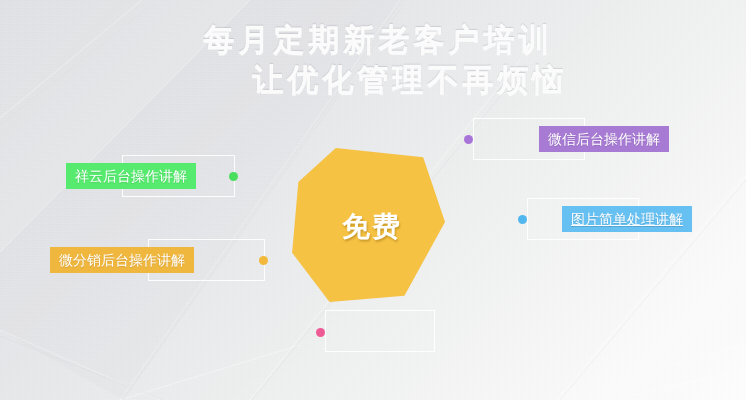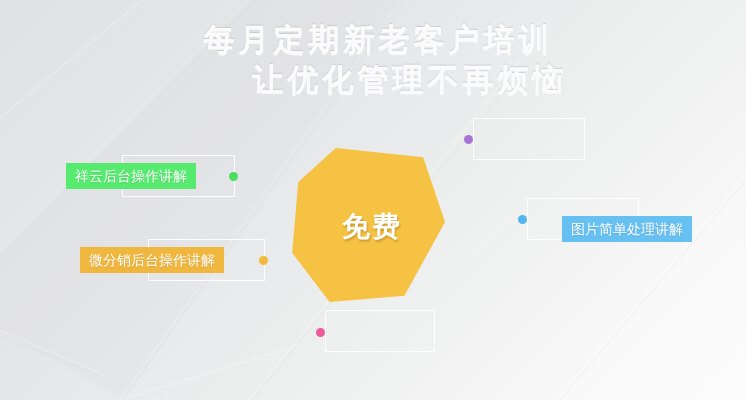--- a/index.html
+++ b/index.html
@@ -70,31 +70,31 @@
   }
 
   
   #frame-green{left:122px;top:155px;width:113px;height:42px;}
   #dot-green{left:229px;top:172px;background:#4ade5f;}
   #chip-green{left:42px;top:163px;background:#56ea6e;margin-left:24px;}
 
   
   #frame-orange{left:148px;top:239px;width:117px;height:42px;}
   #dot-orange{left:259px;top:256px;background:#f3b93c;}
-  #chip-orange{left:80px;top:247px;background:#f0b73f;}
+  #chip-orange{left:50px;top:247px;background:#f0b73f;}
 
   
   #frame-purple{left:473px;top:118px;width:112px;height:42px;}
   #dot-purple{left:464px;top:135px;background:#a974d8;}
   #chip-purple{left:539px;top:126px;background:#a77ad4;}
 
   
   #frame-blue{left:527px;top:198px;width:112px;height:42px;}
   #dot-blue{left:518px;top:215px;background:#53b7ef;}
-  #chip-blue{left:562px;top:216px;background:#66c0f2;}
+  #chip-blue{left:562px;top:206px;background:#66c0f2;text-decoration:underline;}
 
   
   #frame-pink{left:325px;top:310px;width:110px;height:42px;}
   #dot-pink{left:316px;top:328px;background:#ee5a96;}
   #chip-pink{left:362px;top:318px;background:#f05a9b;}
 </style>
 </head>
 <body>
 
 <div id="stage">
@@ -153,17 +153,18 @@
     <div id="hexagon"></div>
     <div id="hexlabel">
       <span>免费</span>
     </div>
   </div>
 
   <div class="chip" id="chip-green">祥云后台操作讲解</div>
 
   <div class="chip" id="chip-orange">微分销后台操作讲解</div>
 
+  <div class="chip" id="chip-purple">微信后台操作讲解</div>
 
   <div class="chip" id="chip-blue">图片简单处理讲解</div>
 
 
 </div>
 
 </body></html>

